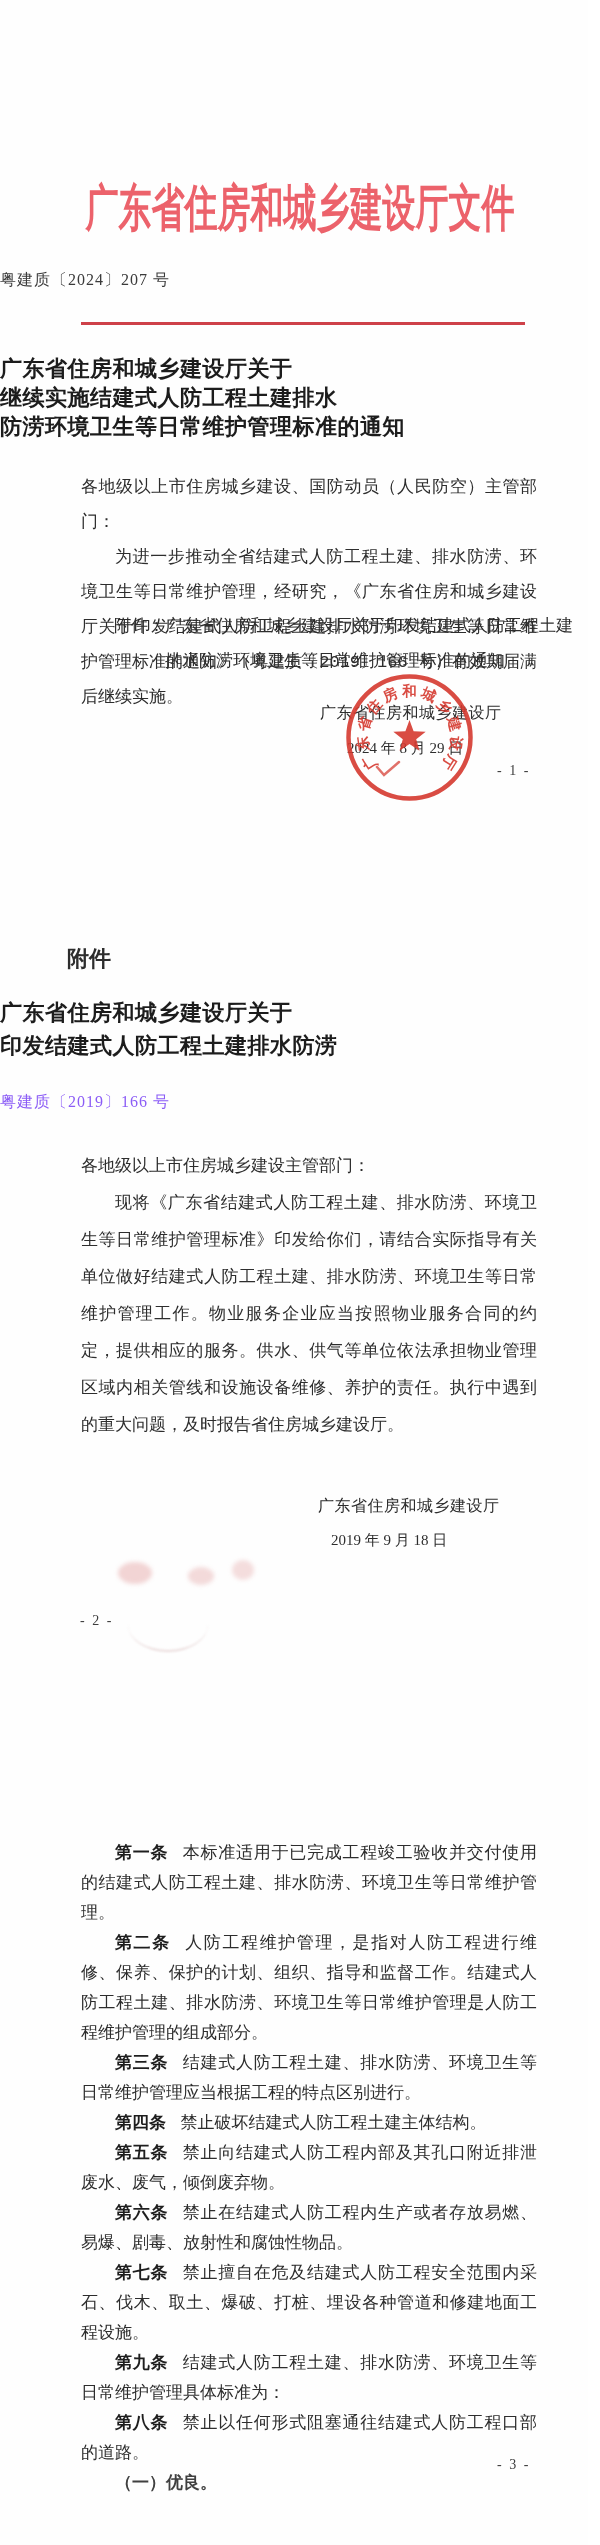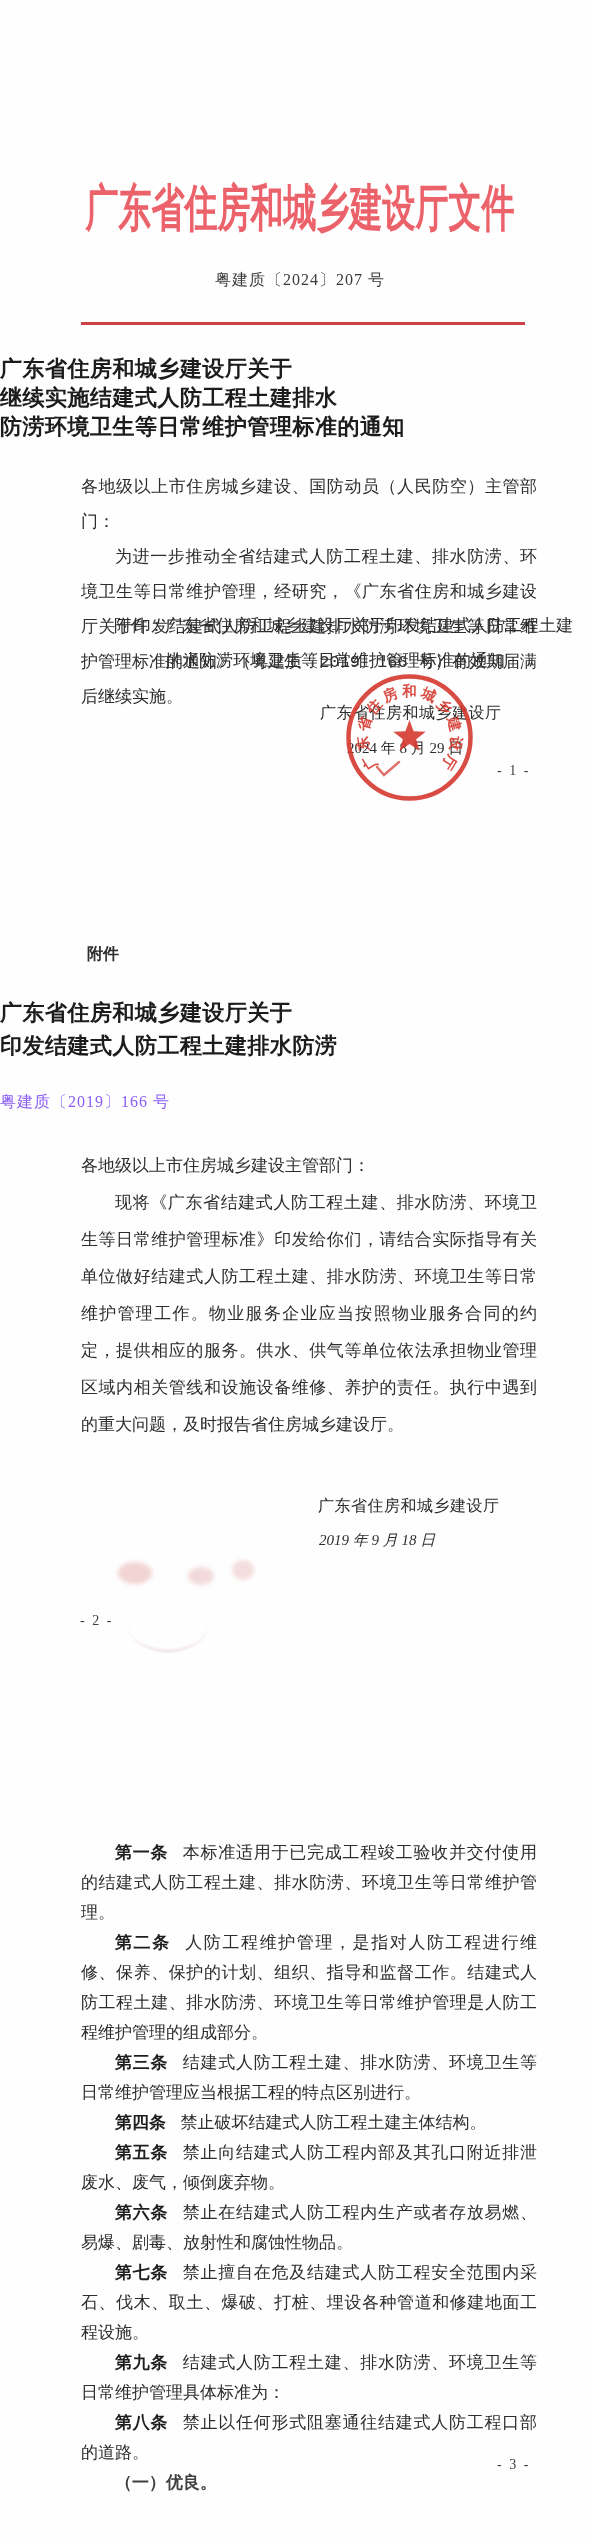--- a/index.html
+++ b/index.html
@@ -4,21 +4,21 @@
 <style>
   html,body{margin:0;padding:0;background:#ffffff;}
   #doc{position:relative;width:588px;height:2545px;background:#fefefe;overflow:hidden;
        font-family:"Liberation Serif","DejaVu Serif",serif;color:#2a2a2a;}
   .abs{position:absolute;}
   
   .red-header{top:184px;left:0;width:600px;text-align:center;
     font-size:33px;font-weight:700;color:#ec626b;letter-spacing:0px;line-height:1;
     transform:scaleY(1.52);transform-origin:top center;
     font-family:"Liberation Serif","DejaVu Serif",serif;}
-  .doc-number{top:270px;left:0;width:600px;text-align:center;font-size:16px;color:#3a3a3a;letter-spacing:1px;}
+  .doc-number{top:270px;left:0;width:600px;text-align:left;font-size:16px;color:#3a3a3a;letter-spacing:1px;}
   .red-rule{top:322px;left:81px;width:444px;height:3px;background:#ce4149;}
   
   .doc-title{left:0;width:600px;text-align:left;font-weight:700;color:#1c1c1c;
     font-size:22px;letter-spacing:.5px;}
   .t1{top:354px;line-height:29px;}
   .t2{top:996px;line-height:33px;}
   .t3{top:1801px;line-height:34px;}
   .doc-number2{top:1092px;left:0;width:600px;text-align:left;font-size:16px;color:#8b5cf6;letter-spacing:1px;}
   
   .body-block{left:81px;width:456px;font-size:17px;color:#2d2d2d;text-align:justify;}
@@ -26,26 +26,26 @@
   .b2{top:1148px;line-height:37px;}
   .body-block p{margin:0;font-family:Liberation Mono, monospace;}
   .indent{text-indent:2em;}
   .attach-block{top:608px;left:114px;width:422px;font-size:17px;line-height:35px;
     color:#2d2d2d;padding-left:3em;text-indent:-3em;}
   .signer{font-size:16px;color:#2d2d2d;letter-spacing:.5px;}
   .s1{top:703px;left:320px;}
   .s2{top:1496px;left:318px;}
   .sig-date{font-size:15px;color:#2d2d2d;}
   .d1{top:739px;left:347px;}
-  .d2{top:1531px;left:319px;font-style:italic;}
+  .d2{top:1531px;left:331px;}
   .page-num{font-size:14px;color:#3c3c3c;letter-spacing:2px;}
   .pn1{top:763px;left:497px;}
   .pn2{top:1613px;left:80px;}
   .pn3{top:2457px;left:497px;}
-  .attach-label2{top:944px;left:87px;font-size:16px;color:#2d2d2d;font-weight:600;}
+  .attach-label2{top:944px;left:67px;font-size:22px;color:#2d2d2d;font-weight:600;}
   
   .articles{top:1838px;left:81px;width:456px;font-size:17px;line-height:30px;
     color:#2d2d2d;text-align:justify;}
   .articles p{margin:0;text-indent:2em;}
   .art-num{font-weight:700;font-family:"Liberation Sans","DejaVu Sans",sans-serif;
     margin-right:.85em;color:#1e1e1e;}
   .grade-item{font-weight:700;color:#404040;}
   
   .seal{top:671px;left:343px;width:133px;height:133px;opacity:.9;}
   .seal-char{font-size:14.5px;fill:#d5392f;text-anchor:middle;

